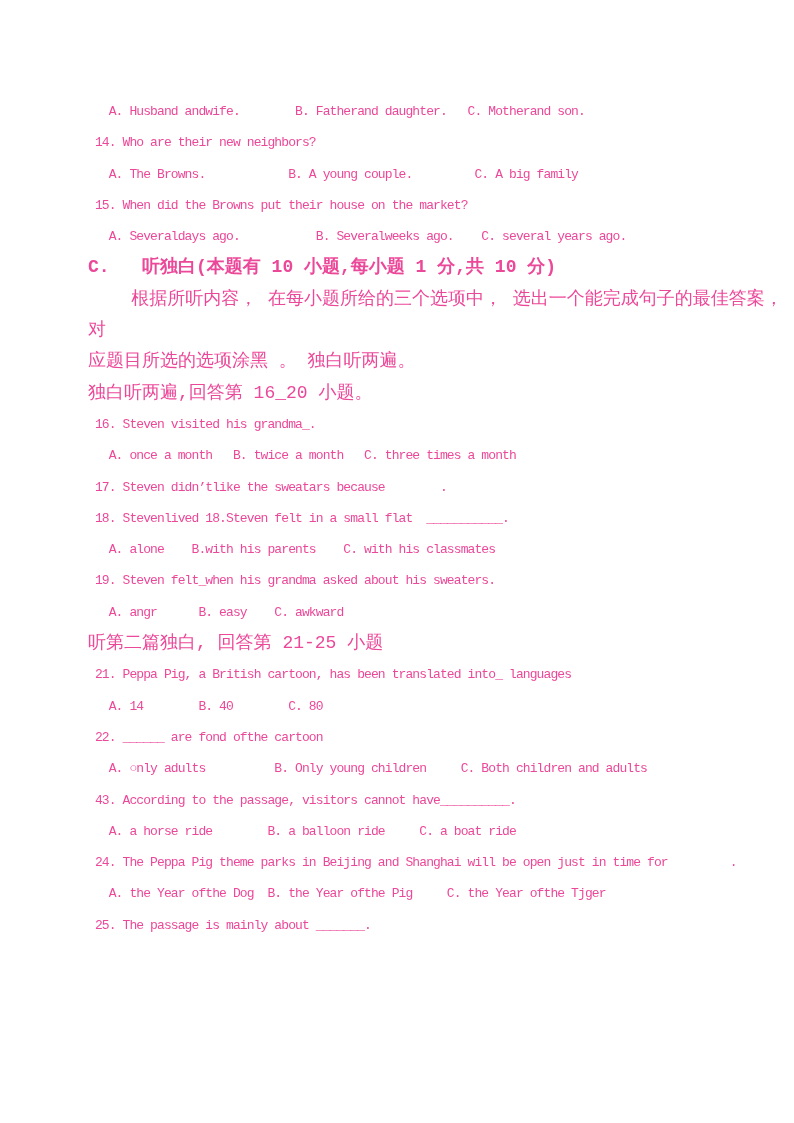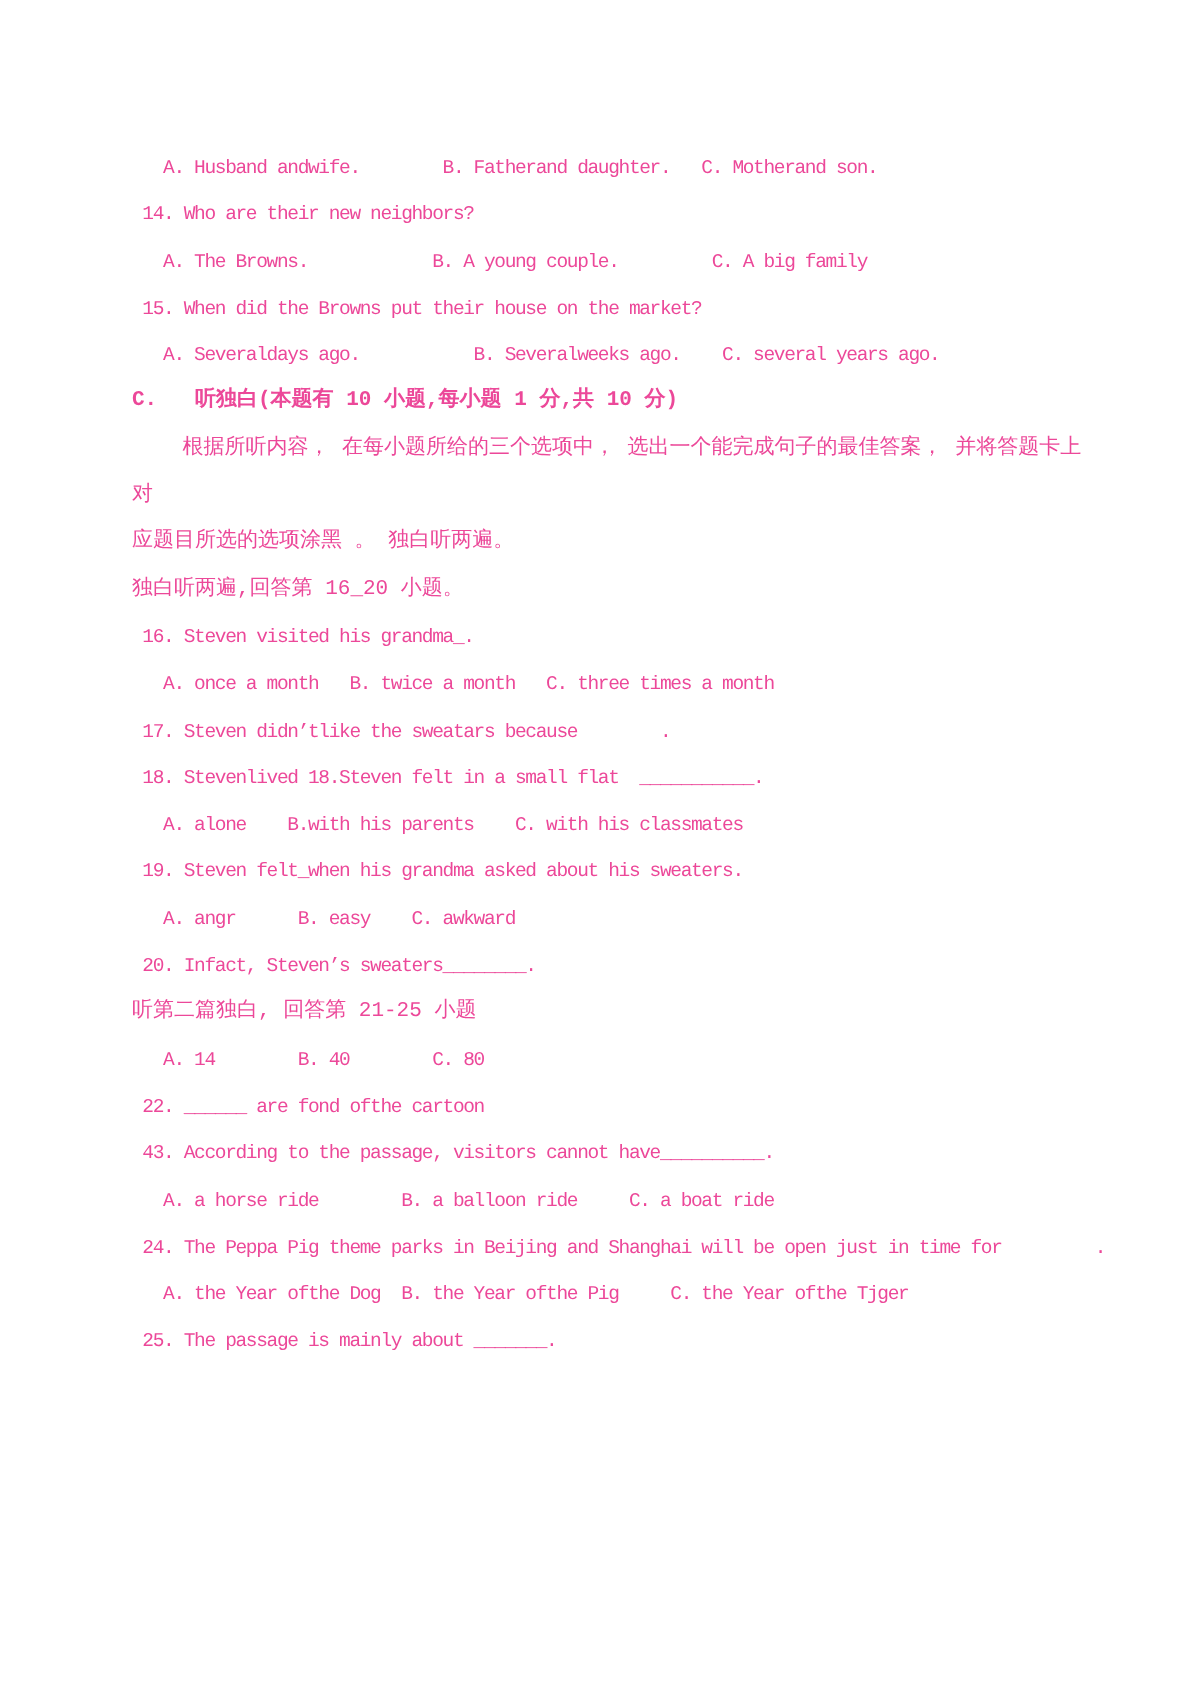--- a/index.html
+++ b/index.html
@@ -25,21 +25,21 @@
     font-family: "Liberation Mono", "DejaVu Sans Mono", monospace;
     font-size: 13px;
     letter-spacing: -0.9px;
     line-height: 31.3px;
   }
   .line {
     white-space: pre;
     height: 31.3px;
   }
   .cn {
-    font-size: 14px;
+    font-size: 18px;
     letter-spacing: 0;
     font-family: "Liberation Mono", "DejaVu Sans Mono", monospace;
   }
   .bold {
     font-weight: bold;
   }
 </style>
 </head>
 <body>
 
@@ -54,22 +54,23 @@
   <div class="line cn">对</div>
   <div class="line cn">应题目所选的选项涂黑 。 独白听两遍。</div>
   <div class="line cn">独白听两遍,回答第 16_20 小题。</div>
   <div class="line en"> 16. Steven visited his grandma_.</div>
   <div class="line en">   A. once a month   B. twice a month   C. three times a month</div>
   <div class="line en"> 17. Steven didn’tlike the sweatars because        .</div>
   <div class="line en"> 18. Stevenlived 18.Steven felt in a small flat  ___________.</div>
   <div class="line en">   A. alone    B.with his parents    C. with his classmates</div>
   <div class="line en"> 19. Steven felt_when his grandma asked about his sweaters.</div>
   <div class="line en">   A. angr      B. easy    C. awkward</div>
-  <div class="line en"> 20. Infact, Steven’s sweaters________.</div>
   <div class="line cn">听第二篇独白, 回答第 21-25 小题</div>
+  <div class="line en"> 21. Peppa Pig, a British cartoon, has been translated into_ languages</div>
   <div class="line en">   A. 14        B. 40        C. 80</div>
   <div class="line en"> 22. ______ are fond ofthe cartoon</div>
+  <div class="line en">   A. ○nly adults          B. Only young children     C. Both children and adults</div>
   <div class="line en"> 43. According to the passage, visitors cannot have__________.</div>
   <div class="line en">   A. a horse ride        B. a balloon ride     C. a boat ride</div>
   <div class="line en"> 24. The Peppa Pig theme parks in Beijing and Shanghai will be open just in time for         .</div>
   <div class="line en">   A. the Year ofthe Dog  B. the Year ofthe Pig     C. the Year ofthe Tjger</div>
   <div class="line en"> 25. The passage is mainly about _______.</div>
 </div>
 
 </body></html>

